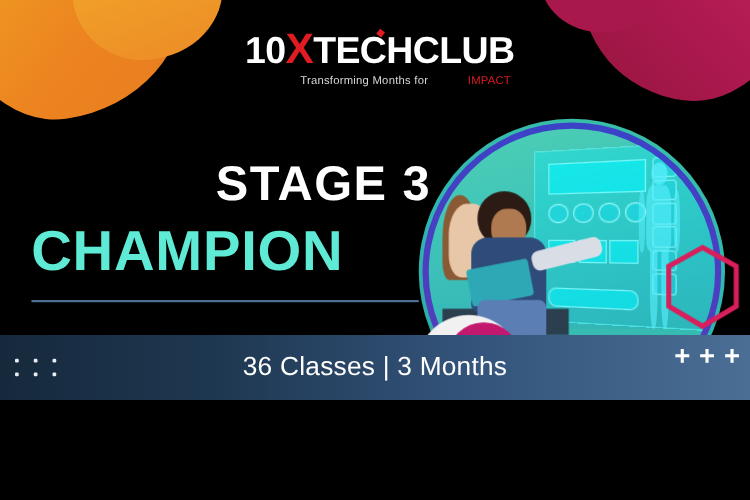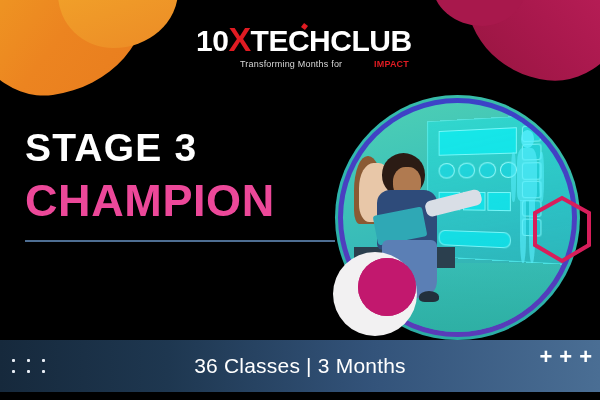--- a/index.html
+++ b/index.html
@@ -1,19 +1,19 @@
 <!DOCTYPE html>
 <html><head>
 <meta charset="utf-8">
 <style>
   html,body{margin:0;padding:0;background:#000;}
   body{font-family:"Liberation Sans",sans-serif;}
 
   .stage{
-    position:relative;width:600px;height:392px;
+    position:relative;width:600px;height:320px;
     background:#000;overflow:hidden;
   }
 
   
   .blob-orange{
     position:absolute;left:-40px;top:-46px;width:190px;height:140px;
     background:linear-gradient(135deg,#F0A024 0%,#EC8420 55%,#E87C1E 100%);
     border-radius:0 0 62% 48% / 0 0 72% 86%;
     transform:rotate(-8deg);
   }
@@ -33,24 +33,24 @@
     background:#A8184C;
     border-radius:0 0 64% 70% / 0 0 92% 88%;
   }
 
   
   .headline{
     position:absolute;left:25px;top:128px;width:320px;z-index:6;
   }
   .h-stage{
     color:#FFFFFF;font-size:39px;font-weight:bold;letter-spacing:1.2px;
-    line-height:1;margin:0 0 11px 0;
+    line-height:1;margin:0 0 11px 0;text-align:right;
   }
   .h-champion{
-    color:#ec4899;font-size:45px;font-weight:bold;letter-spacing:0.6px;
+    color:#5eead4;font-size:45px;font-weight:bold;letter-spacing:0.6px;
     line-height:1;margin:0;
   }
   .rule{
     position:absolute;left:25px;top:240px;width:310px;height:2px;
     background:#4E6E93;z-index:6;
   }
 
   
   .logo{
     position:absolute;left:196px;top:22px;z-index:7;
@@ -64,21 +64,21 @@
   .logo-x{color:#E01B22;font-size:34px;}
   .logo-tech{color:#FFFFFF;position:relative;}
   .logo-dot{
     position:absolute;width:5px;height:5px;background:#E01B22;
     left:106px;top:2px;transform:rotate(38deg);
   }
   .logo-tag{
     font-size:9px;color:#D8D8D8;letter-spacing:0.2px;
     margin-top:3px;white-space:nowrap;padding-left:42px;
   }
-  .logo-tag .imp{color:#E01B22;font-weight:bold;padding-left:29px;}
+  .logo-tag .imp{color:#E01B22;font-weight:normal;padding-left:29px;}
 
   
   .hero-wrap{
     position:absolute;left:335px;top:95px;width:245px;height:245px;z-index:4;
   }
   .hero-ring-teal{
     position:absolute;inset:0;border-radius:50%;
     background:linear-gradient(200deg,#3BBFA6 0%,#2FB7B0 45%,#2aa8a0 100%);
   }
   .hero-ring-blue{

